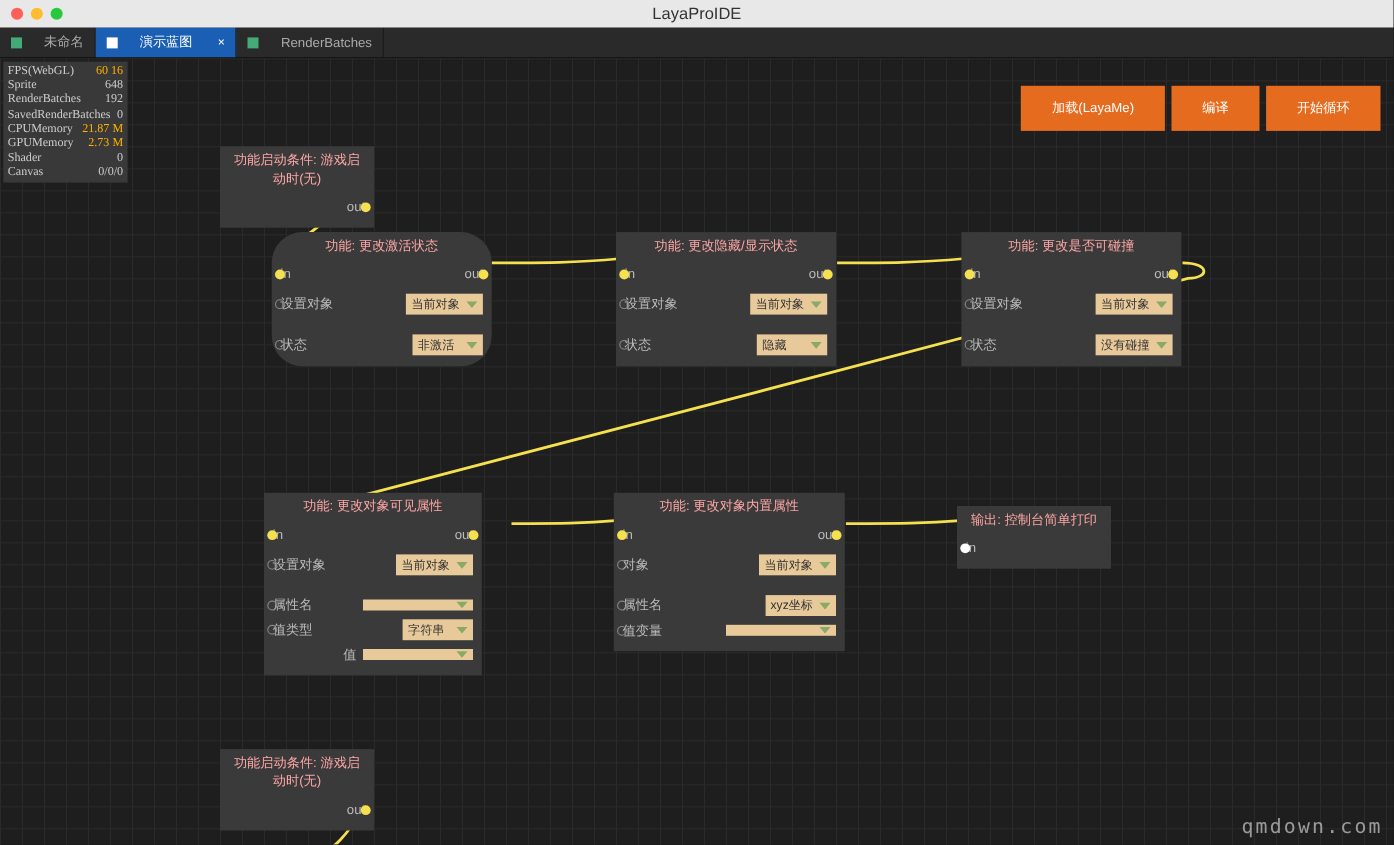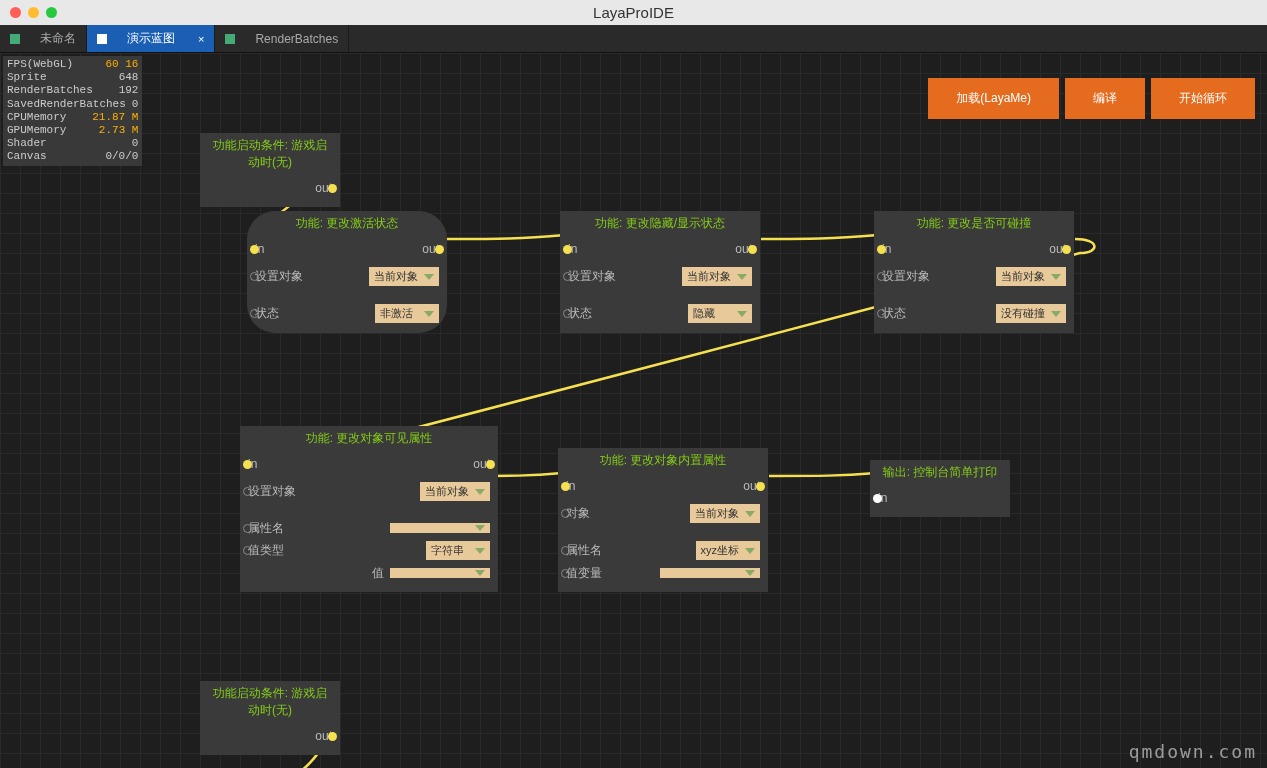--- a/index.html
+++ b/index.html
@@ -13,29 +13,29 @@
 
 .tabbar { height: 28px; background: #2a2a2a; display: flex; align-items: stretch; border-bottom: 1px solid #111; }
 .tab { display: flex; align-items: center; padding: 0 10px; font-size: 12px; color: #aaa; border-right: 1px solid #1a1a1a; cursor: pointer; gap: 20px; }
 .tab.active { background: #1a5fb4; color: #fff; }
 .tab .ticon { width: 10px; height: 10px; background: #4a7; display: inline-block; }
 .tab.active .ticon { background: #fff; }
 .tab .close { font-size: 11px; margin-left: 3px; }
 
 .canvas { position: absolute; top: 53px; left: 0; right: 0; bottom: 0; background: #1e1e1e; background-image: linear-gradient(#2a2a2a 1px, transparent 1px), linear-gradient(90deg, #2a2a2a 1px, transparent 1px); background-size: 20px 20px; overflow: hidden; }
 
-.stats { position: absolute; top: 3px; left: 3px; background: rgba(60,60,60,0.9); color: #ccc; font-size: 11px; padding: 2px 4px; font-family: Liberation Mono, monospace; line-height: 1.2; }
+.stats { position: absolute; top: 3px; left: 3px; background: rgba(60,60,60,0.9); color: #ccc; font-size: 11px; padding: 2px 4px; font-family: Liberation Serif, serif; line-height: 1.2; }
 .stats .row { display: flex; justify-content: space-between; gap: 6px; }
 .stats .yel { color: #ffb000; }
 
 .actions { position: absolute; top: 25px; right: 12px; display: flex; gap: 6px; }
 .actbtn { background: #e56b1f; color: #fff; border: none; padding: 12px 28px; font-size: 12px; cursor: pointer; }
 
 .node { position: absolute; background: #3a3a3a; color: #bbb; font-size: 12px; min-width: 140px; }
-.node-title { text-align: center; padding: 4px 8px; color: #84cc16; font-size: 12px; }
+.node-title { text-align: center; padding: 4px 8px; color: #fca5a5; font-size: 12px; }
 .node-body { padding: 2px 8px 8px 8px; }
 .node-row { display: flex; align-items: center; justify-content: space-between; padding: 2px 0; position: relative; min-height: 22px; }
 .node-row .lbl { color: #bbb; }
 .tag { margin-top: 5px; }
 .port-in { position: absolute; left: -5px; width: 9px; height: 9px; background: #f5e050; border-radius: 50%; }
 .port-in.empty { background: transparent; border: 1px solid #888; }
 .port-out { position: absolute; right: -5px; width: 9px; height: 9px; background: #f5e050; border-radius: 50%; }
 
 .dd { display: inline-flex; align-items: center; background: #e8c99a; color: #333; padding: 2px 5px; font-size: 11px; cursor: pointer; gap: 6px; min-width: 64px; }
 .dd::after { content: ""; border-left: 5px solid transparent; border-right: 5px solid transparent; border-top: 6px solid #8a6; margin-left: auto; }
@@ -197,21 +197,21 @@
           <span class="dd">当前对象</span>
         </div>
       <div class="node-row tag" style="margin-top:14px;">
           <span class="port-in empty"></span>
           <span class="lbl">状态</span>
           <span class="dd">没有碰撞</span>
         </div>
     </div>
   </div>
 
-  <div class="node" style="left:240px; top:373px; width:258px;">
+  <div class="node" style="left:240px; top:395px; width:198px;">
     <div class="node-title">功能: 更改对象可见属性</div>
     <div class="node-body">
       <div class="node-row">
           <span class="port-in"></span>
           <span class="lbl">in</span>
           <span class="lbl">out</span>
           <span class="port-out"></span>
         </div>
       <div class="node-row tag">
           <span class="port-in empty"></span>

